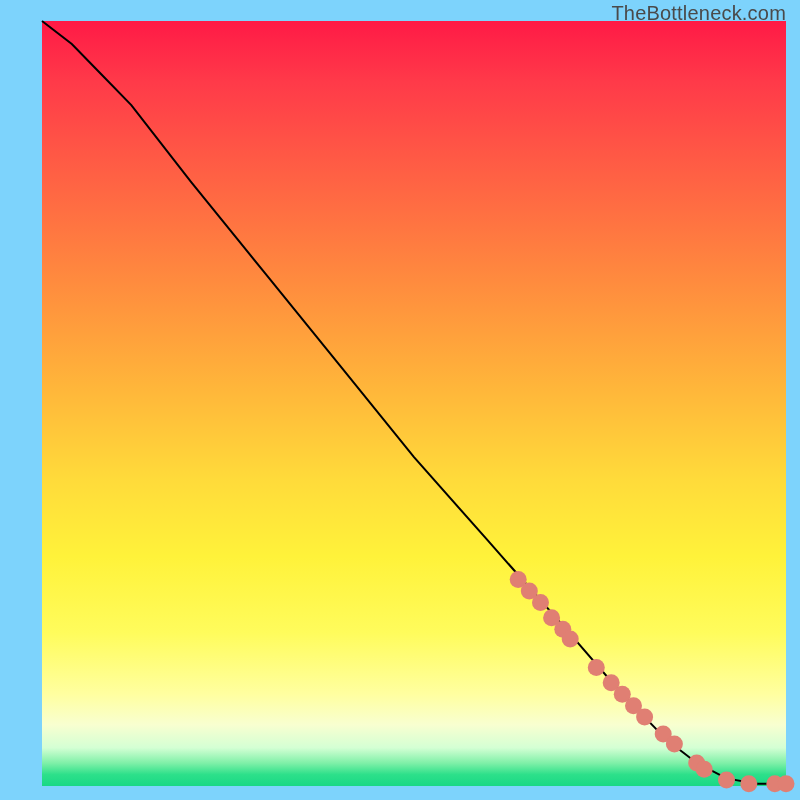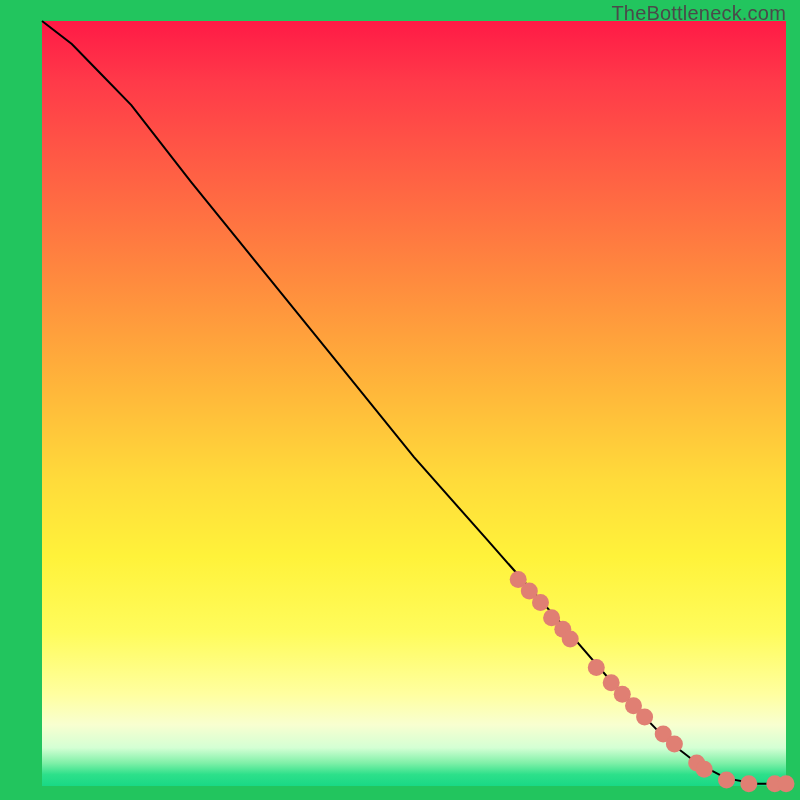--- a/index.html
+++ b/index.html
@@ -8,21 +8,21 @@
     width: 800px;
     height: 800px;
     overflow: hidden;
     background: #000;
     font-family: Arial, Helvetica, sans-serif;
   }
   .outer {
     position: relative;
     width: 800px;
     height: 800px;
-    background: #22c55e;
+    background: #7dd3fc;
   }
   .plot {
     position: absolute;
     left: 42px;
     top: 21px;
     width: 744px;
     height: 765px;
     
     background: linear-gradient(to bottom,
       #ff1a46 0%,

